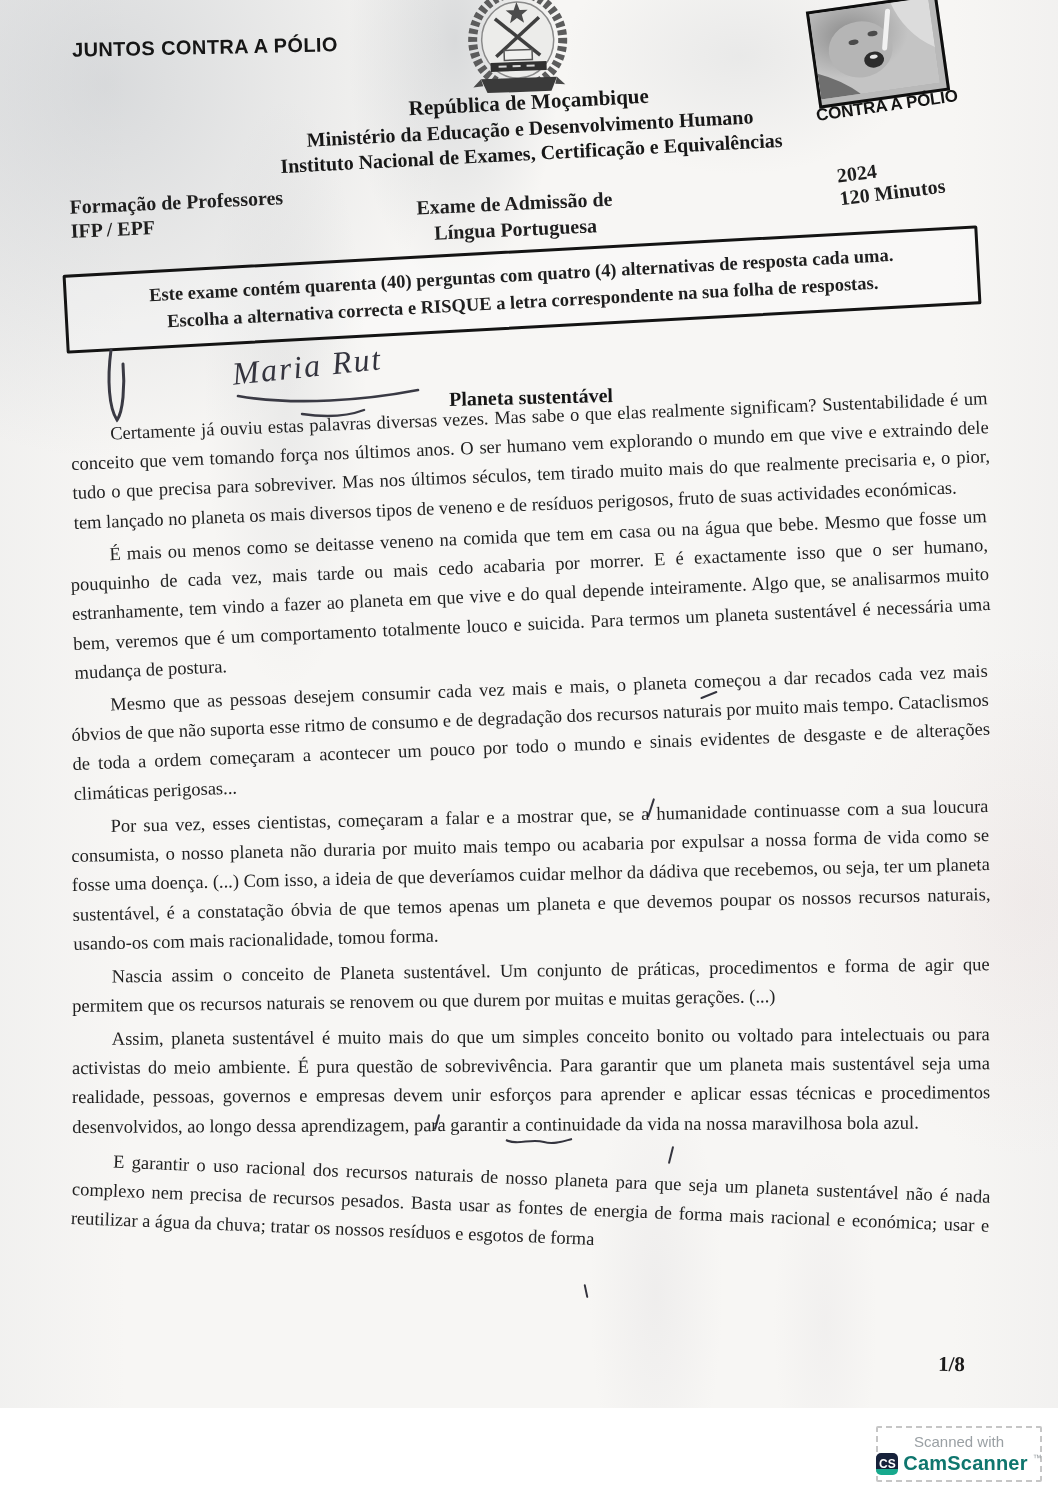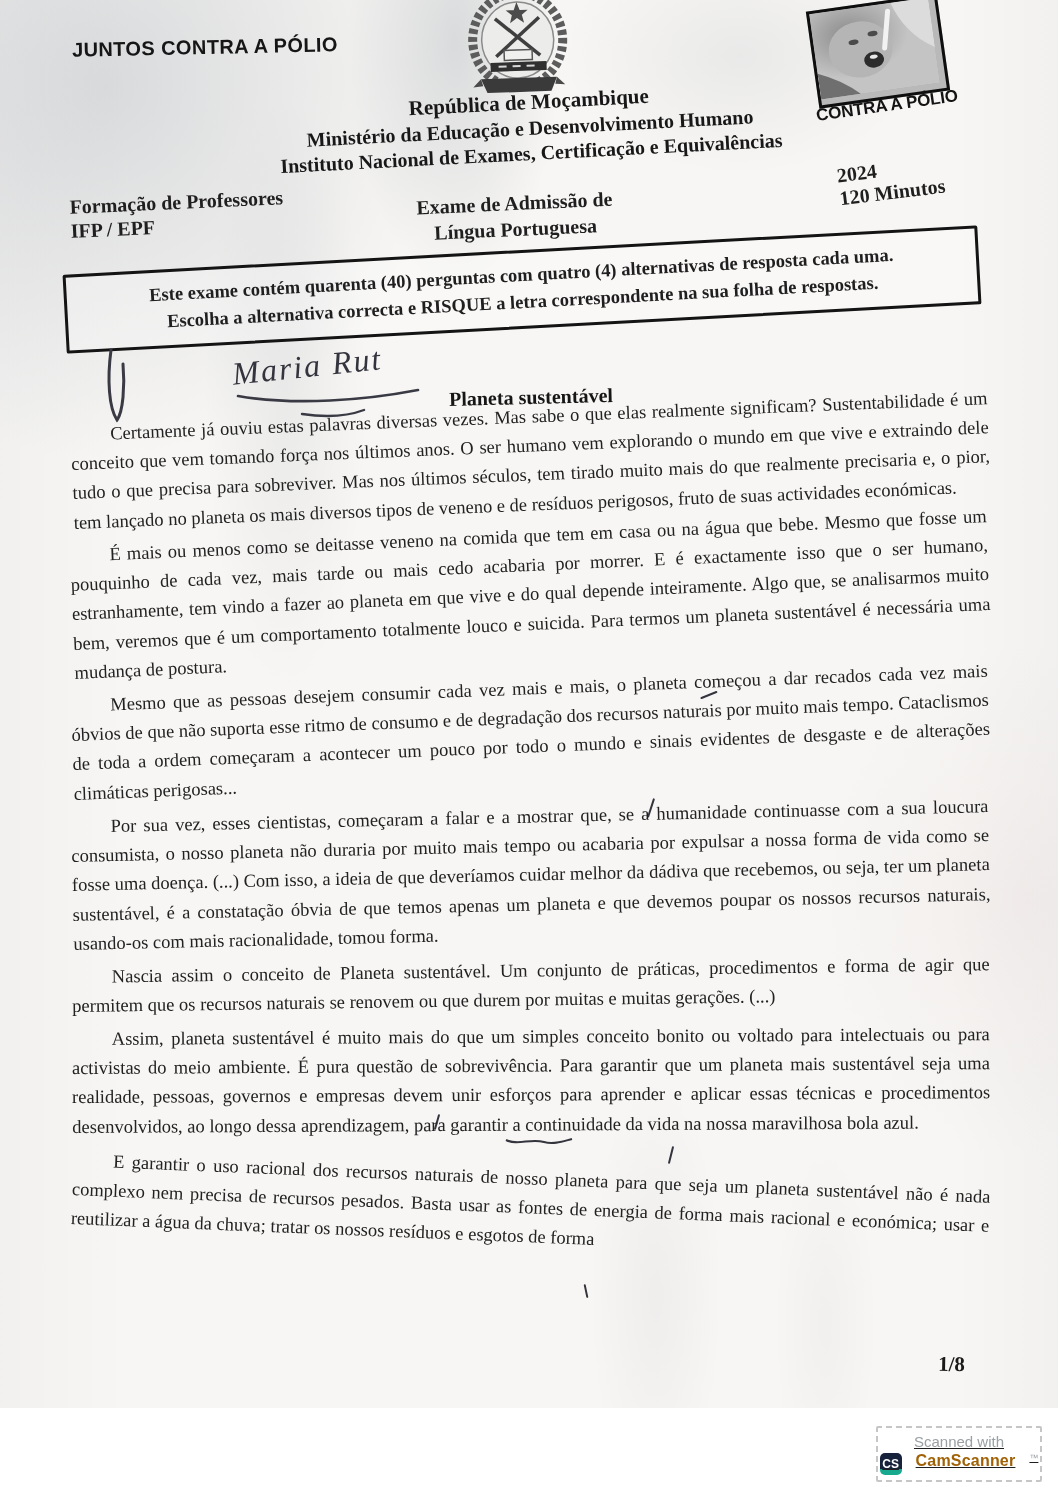--- a/index.html
+++ b/index.html
@@ -90,31 +90,30 @@
 
   .page-num { left:938px; top:1352px; font-weight:bold; font-size:21px; color:#1a1a1a; transform:rotate(1deg); }
 
   
   .footer { position:absolute; left:0; top:1408px; width:1058px; height:89px; background:#fff; }
   .cs-badge {
     position:absolute; right:16px; top:18px; width:162px; height:52px;
     border:2px dashed #c6c6c6; background:#fff; border-radius:2px;
     display:flex; flex-direction:column; align-items:center; justify-content:center;
     font-family:"Liberation Sans", sans-serif;
-    text-decoration:underline;
   }
   .cs-line1 { font-size:15px; color:#9aa0a4; line-height:17px; }
-  .cs-row { display:flex; align-items:flex-start; gap:14px; margin-top:2px; }
+  .cs-row { display:flex; align-items:flex-start; gap:5px; margin-top:2px; }
   .cs-icon {
     width:22px; height:22px; border-radius:5px; margin-top:1px;
     background:linear-gradient(180deg, #17223b 74%, #17a98d 74%);
     color:#fff; font-weight:bold; font-size:12px;
     display:flex; align-items:center; justify-content:center;
   }
-  .cs-name { font-size:16px; font-weight:bold; color:#a16207; letter-spacing:.2px; }
+  .cs-name { font-size:20px; font-weight:bold; color:#0f766e; letter-spacing:.2px; }
   .cs-tm { font-size:9px; color:#9aa0a4; margin-top:1px; }
 </style>
 </head>
 <body>
 
 <div class="scan">
 
   <div class="abs juntos">JUNTOS CONTRA A PÓLIO</div>
 
   <div class="abs emblem">

